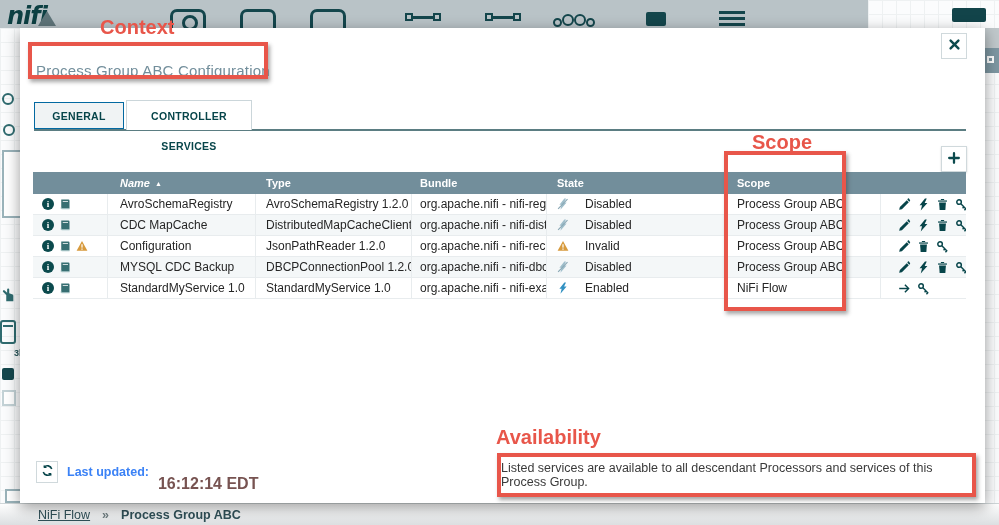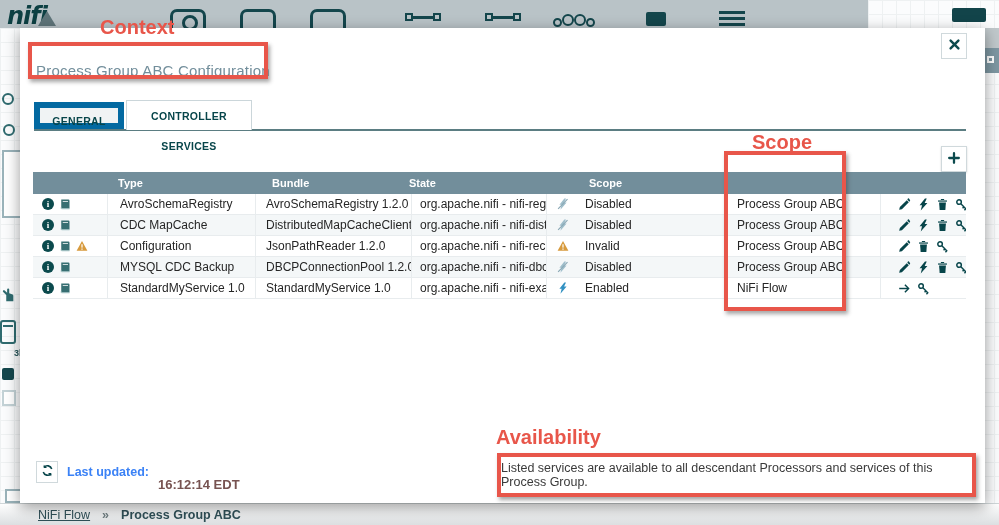--- a/index.html
+++ b/index.html
@@ -68,21 +68,21 @@
   .dialog{position:absolute;left:20px;top:28px;width:965px;height:475px;background:#fff;z-index:2;
     box-shadow:0 4px 14px rgba(0,0,0,.40);}
   .dlg-title{position:absolute;left:16px;top:24px;font-size:15px;font-weight:normal;color:#728e9b;letter-spacing:.2px;}
   .sq-btn{position:absolute;width:26px;height:26px;border:1px solid #d0d9dc;background:#fff;
     display:flex;align-items:center;justify-content:center;cursor:pointer;padding:0;}
   #close-btn{left:921px;top:5px;}
   #add-btn{left:921px;top:118px;box-shadow:0 1px 2px rgba(0,0,0,.15);}
   .tab{position:absolute;box-sizing:border-box;text-align:center;color:#07454a;
     font-size:10.5px;font-weight:bold;letter-spacing:.3px;cursor:pointer;}
   #tab-general{left:14px;top:74px;width:90px;height:27px;line-height:27px;
-    background:#f0f3f4;border:6px solid #0369a1;}
+    background:#f0f3f4;border:1px solid #0369a1;}
   #tab-cs{left:106px;top:72px;width:126px;height:30px;line-height:30px;
     background:#fff;border:1px solid #cbd6da;border-bottom:none;z-index:3;}
   .tab-rule{position:absolute;left:14px;top:101px;width:932px;height:2px;background:#5b7d82;}
   
   .table{position:absolute;left:13px;top:144px;width:933px;font-size:12px;color:#262626;}
   .tr,.thead{display:flex;}
   .thead{height:22px;background:#728e9b;color:#fff;font-size:11px;font-weight:bold;align-items:center;}
   .td,.th{box-sizing:border-box;padding-left:10px;white-space:nowrap;overflow:hidden;display:flex;align-items:center;}
   .c0{flex:0 0 75px;}
   .c1{flex:0 0 148px;padding-left:12px;}
@@ -106,21 +106,21 @@
   .ic.act{width:13px;height:13px;cursor:pointer;}
   .ic[data-name="info-icon"]{background:#0b4a4d;color:#fff;border-radius:50%;
     font:bold 9px/12px "Liberation Serif",serif;cursor:pointer;}
   #close-btn svg{width:13px;height:13px;}
   #add-btn svg{width:14px;height:14px;}
   
   .dlg-footer{position:absolute;left:16px;top:433px;height:22px;display:flex;align-items:center;gap:9px;}
   #refresh-btn{position:static;width:22px;height:22px;}
   #refresh-btn svg{width:13px;height:13px;}
   .upd-label{font-size:12.5px;color:#3b82f6;font-weight:bold;}
-  .upd-time{font-size:13px;color:#775351;font-weight:bold;margin-top:24px;}
+  .upd-time{font-size:16px;color:#775351;font-weight:bold;margin-top:24px;}
   
   .ann-label{position:absolute;z-index:6;color:#e8564a;font-size:20px;font-weight:bold;}
   .ann-box{position:absolute;z-index:6;border:4px solid #e8564a;box-sizing:border-box;
     box-shadow:2px 3px 4px rgba(60,60,60,.45);}
   #ann-context-label{left:100px;top:16px;}
   #ann-context-box{left:28px;top:42px;width:240px;height:37px;}
   #ann-scope-label{left:752px;top:131px;}
   #ann-scope-box{left:724px;top:151px;width:122px;height:160px;}
   #ann-avail-label{left:496px;top:426px;}
   #ann-avail-box{left:497px;top:453px;width:479px;height:44px;background:#fff;
@@ -185,20 +185,24 @@
 
     <button class="sq-btn" id="add-btn" data-name="add-controller-service-button">
       <span class="icw" data-name="plus-icon"><svg viewBox="0 0 16 16" stroke="#0b4a4d" stroke-width="2.6" stroke-linecap="round">
             <path d="M8 2.5v11M2.5 8h11"></path>
           </svg></span>
     </button>
 
     <div class="table" data-name="controller-services-table">
       <div class="thead" data-name="table-header-row">
         <div class="th c0" data-name="column-header-icons"></div>
+        <div class="th c1 th-name" data-name="column-header-name">
+          <span>Name</span>
+          <span class="sort" data-name="sort-asc-icon">▲</span>
+        </div>
         <div class="th c2" data-name="column-header-type">Type</div>
         <div class="th c3" data-name="column-header-bundle">Bundle</div>
         <div class="th c4" data-name="column-header-state">State</div>
         <div class="th c5" data-name="column-header-scope">Scope</div>
         <div class="th c6" data-name="column-header-actions"></div>
       </div>
       <div class="tbody" id="tbody">
           <div class="tr" data-name="table-row">
             <div class="td c0 cell-icons" data-name="row-indicator-icons">
               <span class="ic" data-name="info-icon">i</span>

